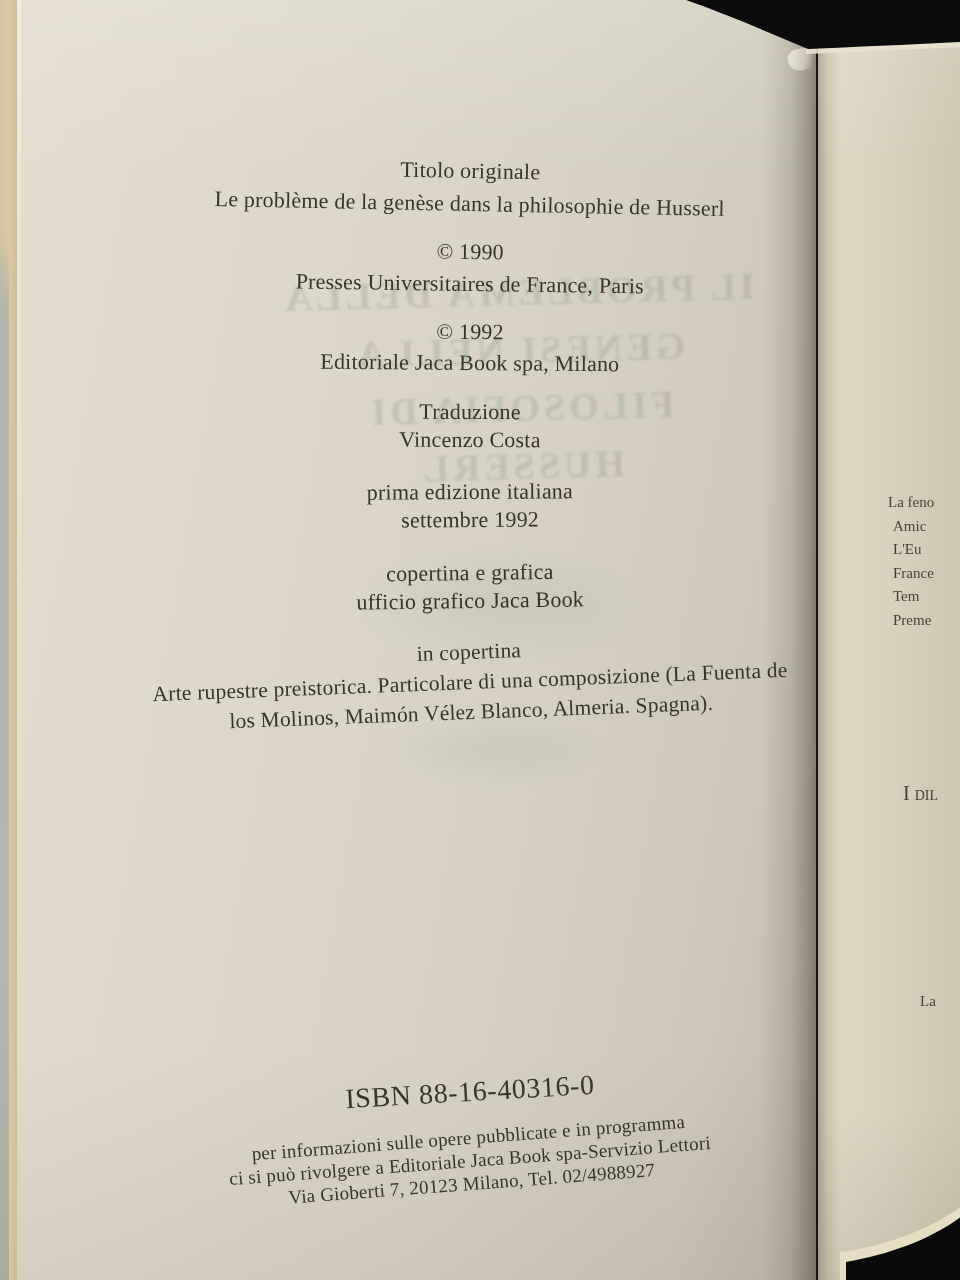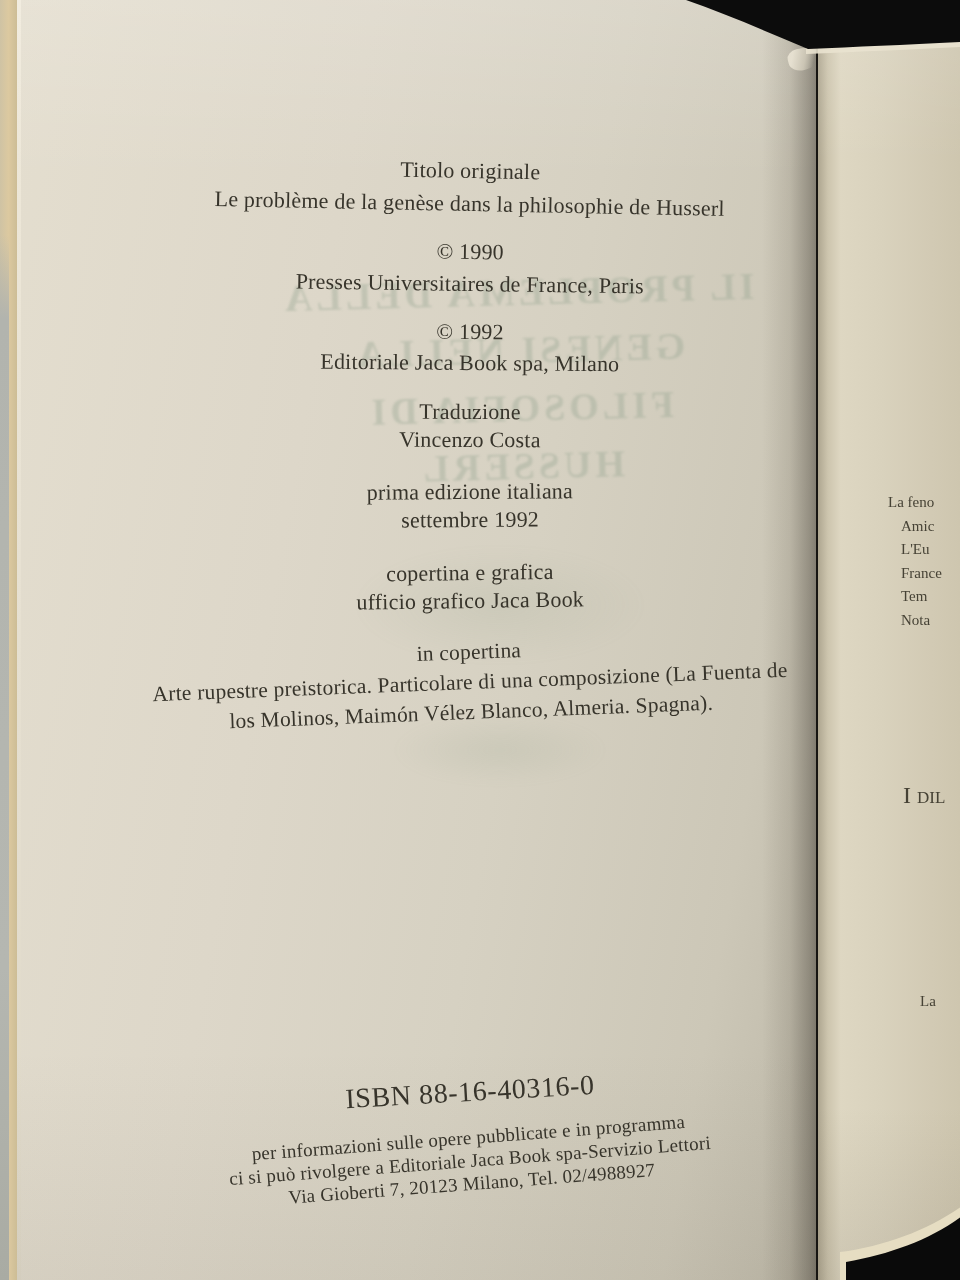--- a/index.html
+++ b/index.html
@@ -49,24 +49,24 @@
     transform:scaleX(-1) rotate(1.5deg);
     font-weight:bold;font-size:38px;line-height:58px;letter-spacing:4px;
     color:#8fa08c;opacity:.34;filter:blur(1.3px);white-space:nowrap;}
   .smudge{position:absolute;border-radius:50%;filter:blur(6px);opacity:.12;
     background:radial-gradient(ellipse,#7e9078 0%,rgba(126,144,120,0) 70%);}
   .sm1{left:350px;top:545px;width:300px;height:120px;}
   .sm2{left:390px;top:715px;width:220px;height:70px;}
   
   .toc{position:absolute;color:#464235;font-size:15px;white-space:nowrap;}
   .toc .tl{line-height:23.6px;}
-  .toc .ind{margin-left:13px;}
+  .toc .ind{margin-left:5px;}
   .g1{left:888px;top:491px;}
   .g2{left:888px;top:650px;line-height:23.8px;}
-  .g3{left:903px;top:782px;font-variant:small-caps;font-size:24px;}
+  .g3{left:903px;top:782px;font-variant:small-caps;font-size:20px;}
   .g4{left:920px;top:993px;}
   
   .nick{position:absolute;left:788px;top:48px;width:30px;height:22px;
     background:linear-gradient(115deg,#eae4d4 20%,#cfc9b8 55%,rgba(207,201,184,0) 80%);
     border-radius:40% 60% 50% 50%;transform:rotate(-14deg);opacity:.9;}
 </style>
 </head>
 <body>
 
 <div class="photo">
@@ -123,21 +123,21 @@
     <div class="ln">ci si può rivolgere a Editoriale Jaca Book spa-Servizio Lettori</div>
     <div class="ln">Via Gioberti 7, 20123 Milano, Tel. 02/4988927</div>
   </div>
 
   <div class="toc g1">
     <div class="tl">La feno</div>
     <div class="tl ind">Amic</div>
     <div class="tl ind">L'Eu</div>
     <div class="tl ind">France</div>
     <div class="tl ind">Tem</div>
-    <div class="tl ind">Nota</div>
+    <div class="tl ind">Preme</div>
   </div>
   <div class="toc g3">I dil</div>
   <div class="toc g4">La</div>
 
   <svg class="overlay" width="960" height="1280" viewBox="0 0 960 1280">
 
     <path d="M806,54 C855,52 906,50 962,47 L962,40 L806,46 Z" fill="#e9e2cf" opacity="0.9"></path>
 
     <path d="M686,0 L962,0 L962,42 C905,45 856,47 808,49 C765,31 724,13 686,0 Z" fill="#0c0c0c"></path>
 

